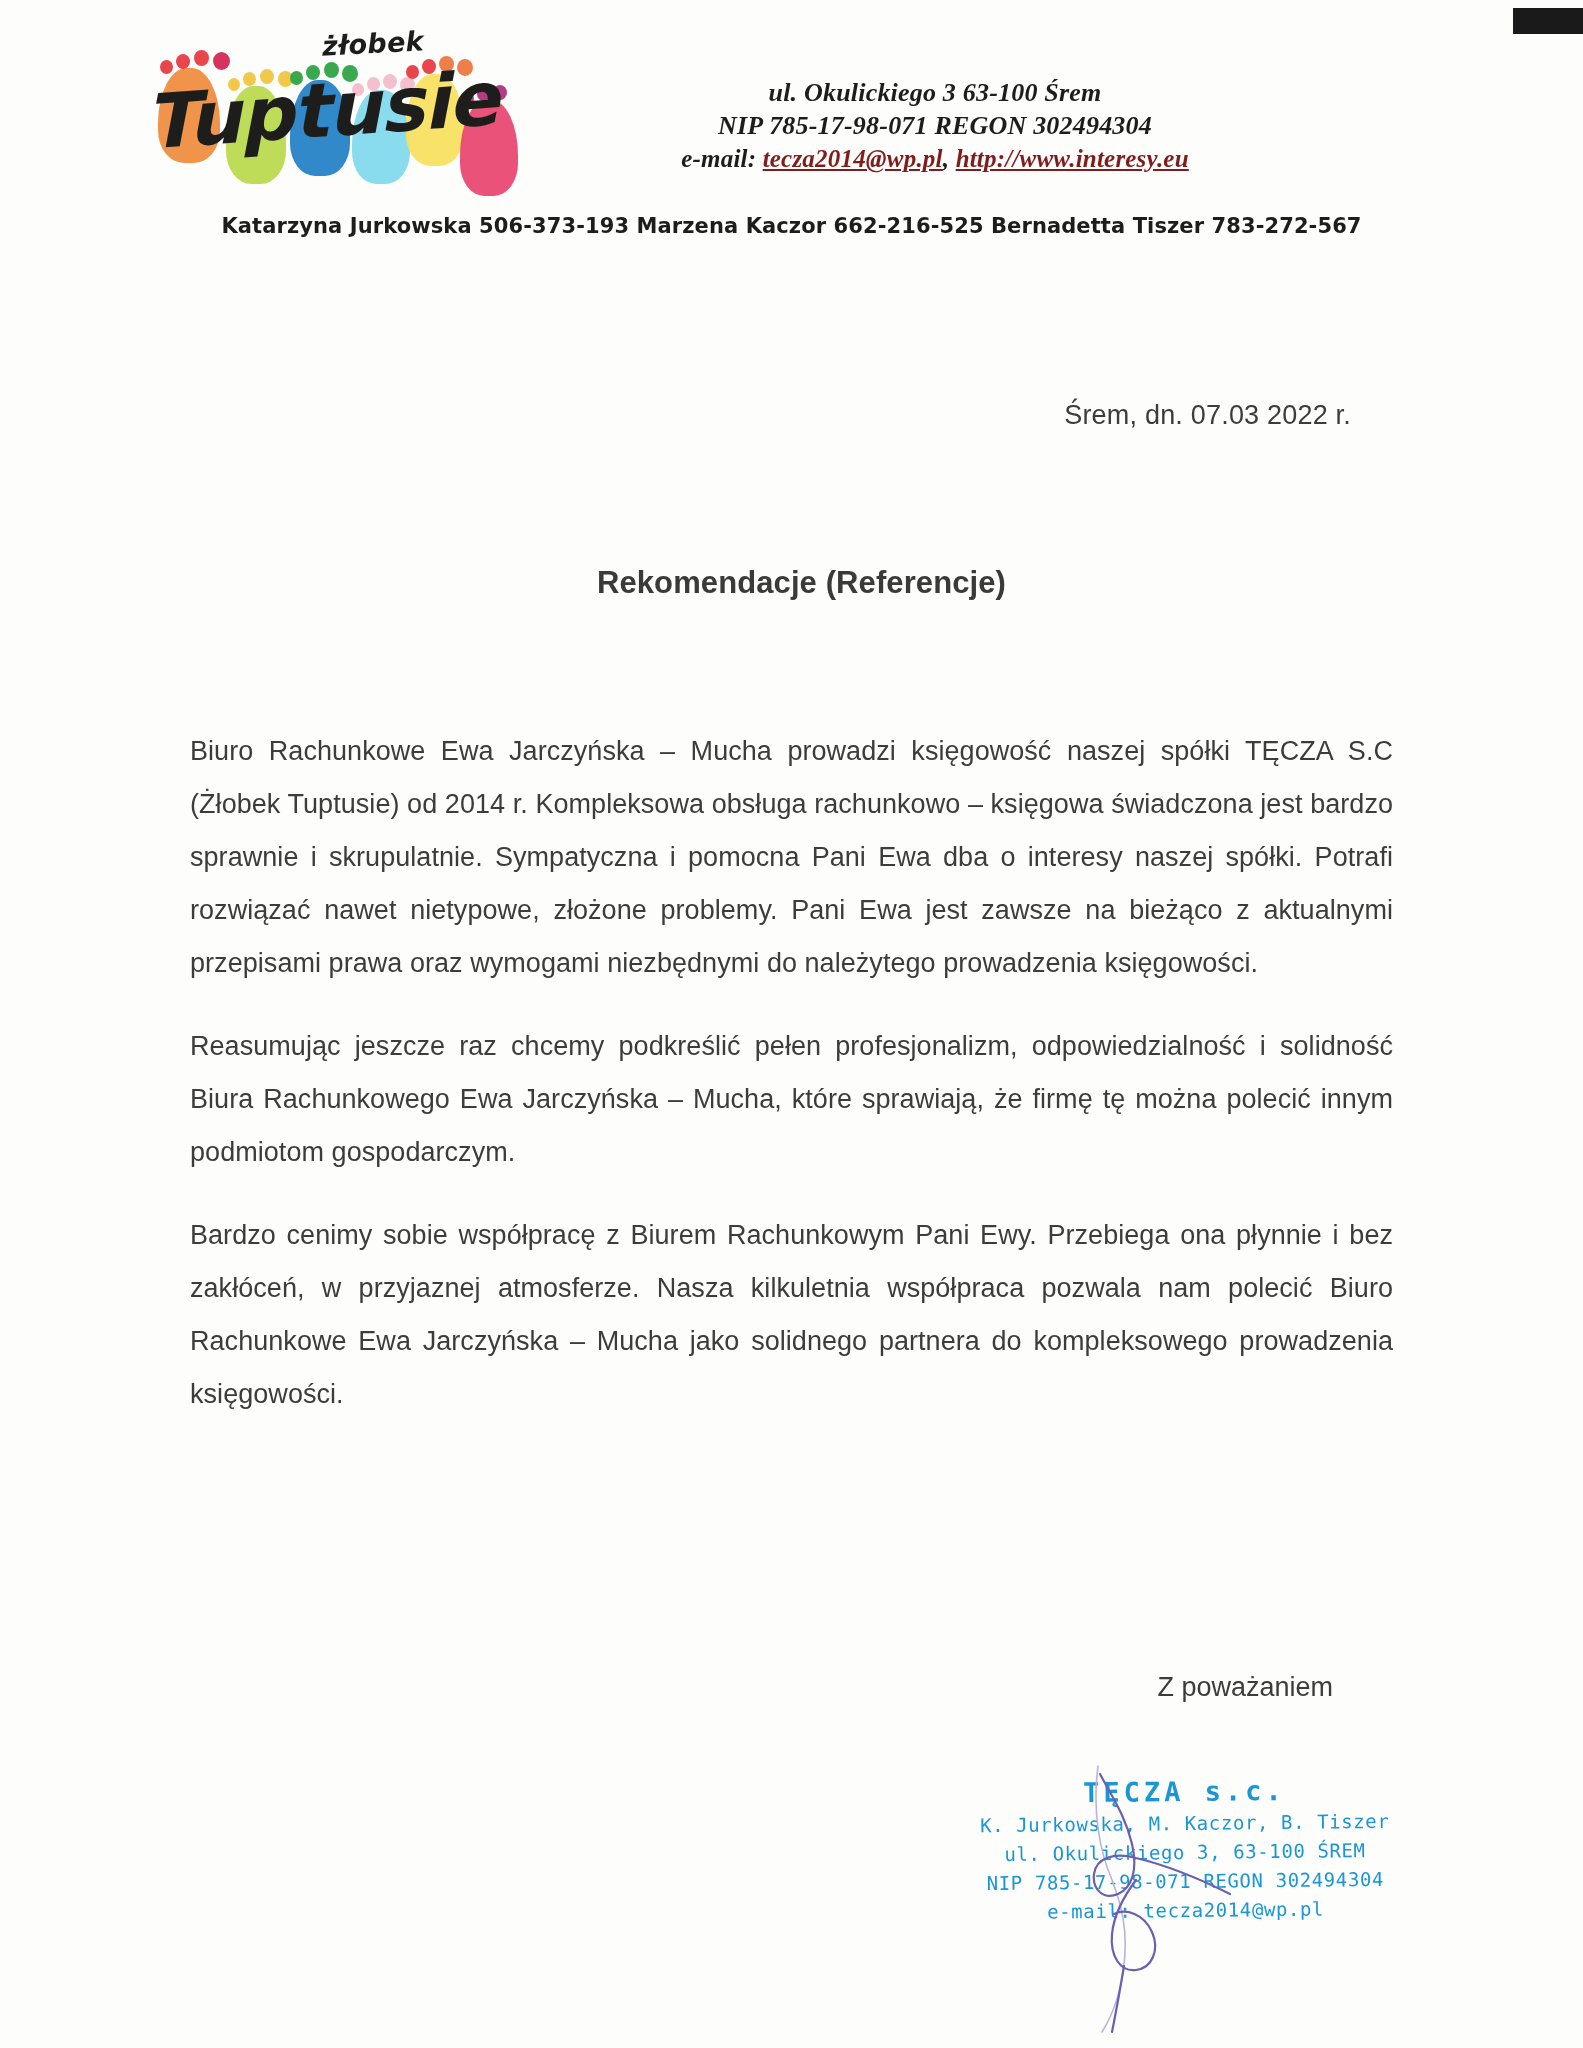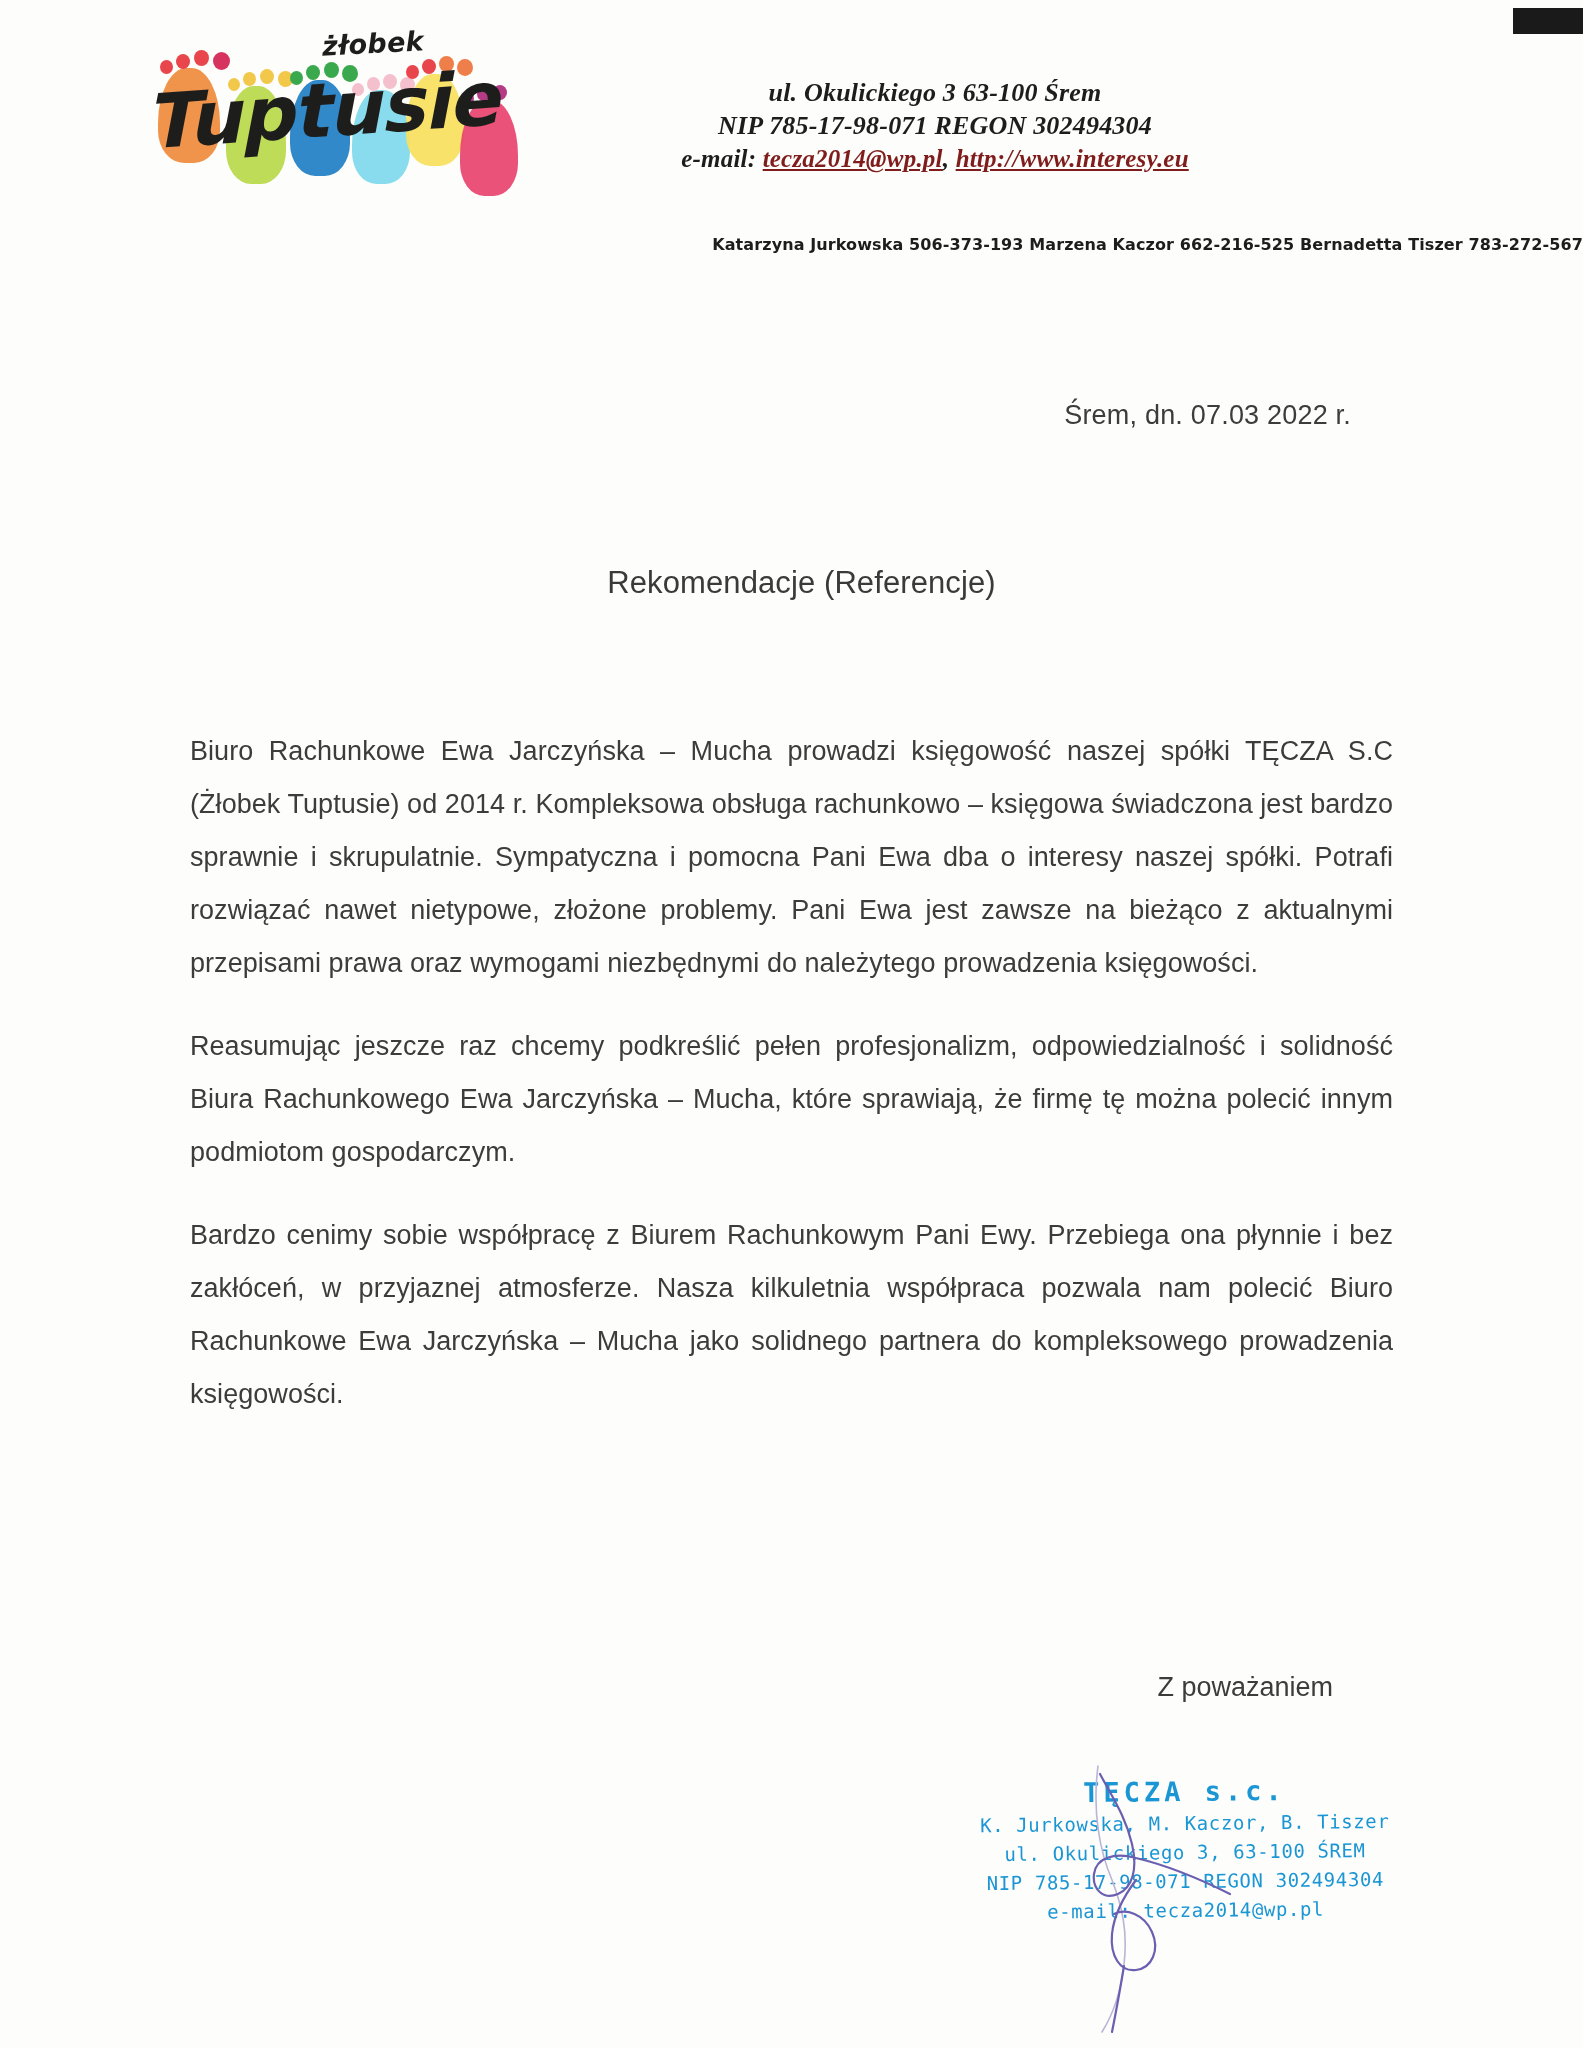--- a/index.html
+++ b/index.html
@@ -112,48 +112,47 @@
   }
   .lh-link {
     color: #7f1d1d;
     text-decoration: underline;
   }
   .lh-names {
     position: absolute;
     left: 0;
     right: 0;
     top: 200px;
-    text-align: right;
+    text-align: center;
     font-family: "DejaVu Sans", sans-serif;
-    font-size: 16px;
+    font-size: 21px;
     font-weight: 700;
     color: #1d1d1b;
     letter-spacing: .1px;
     white-space: nowrap;
-    margin-top: 21px;
   }
 
   
   .date-line {
     position: absolute;
     top: 400px;
     right: 232px;
     font-size: 27px;
     color: #3c3c3c;
     letter-spacing: .2px;
   }
 
   .doc-title {
     position: absolute;
     top: 565px;
     left: 0;
     right: 0;
     text-align: center;
     font-size: 31px;
-    font-weight: 400;
+    font-weight: 700;
     color: #3a3a3a;
     letter-spacing: .1px;
   }
   .doc-title-inner {
     display: inline-block;
     margin-left: 20px;
   }
 
   .body-copy {
     position: absolute;

